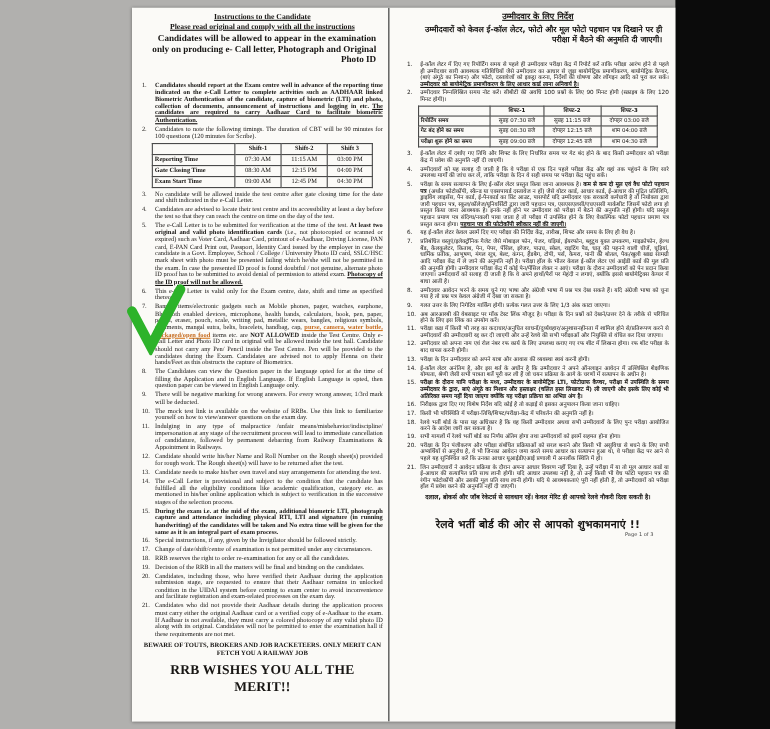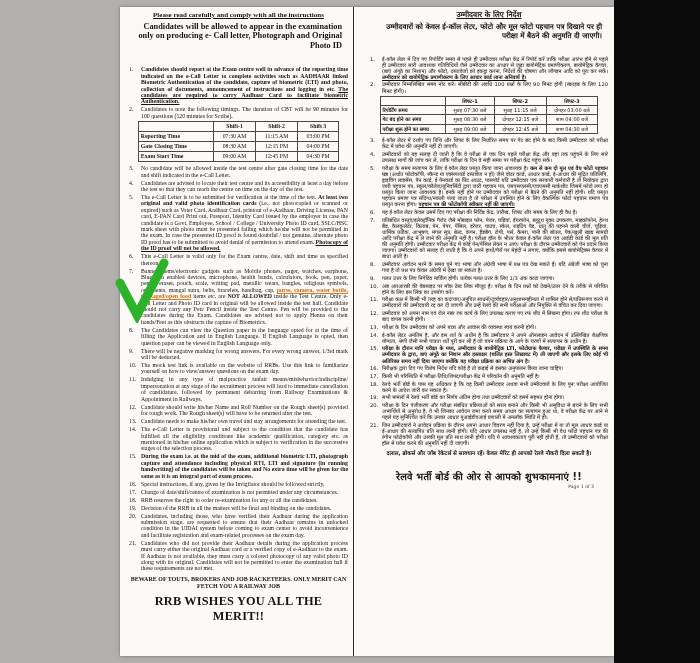--- a/index.html
+++ b/index.html
@@ -40,21 +40,22 @@
 </style>
 </head>
 <body>
 
 <div class="stage">
   <div class="black-bar"></div>
 
   <div class="page">
 
     <div class="col col-en">
-      <div class="t1">Please read carefully and comply with all the instructions</div>
+      <div class="t1">Instructions to the Candidate</div>
+      <div class="t1">Please read original and comply with all the instructions</div>
       <div class="t2">Candidates will be allowed to appear in the examination only on producing e- Call letter, Photograph and Original Photo ID</div>
 
       <div>
 
           <div class="item">
             <span class="num">1.</span>
             <span class="body"><span></span><span class="b">Candidates should report at the Exam centre well in advance of the reporting time indicated on the e-Call Letter to complete activities such as AADHAAR linked Biometric Authentication of the candidate, capture of biometric (LTI) and photo, collection of documents, announcement of instructions and logging in etc. </span><span></span><span class="o"></span><span></span><span class="b"></span><span></span><span class="e">The candidates are required to carry Aadhaar Card to facilitate biometric Authentication.</span></span>
           </div>
 
           <div class="item">

